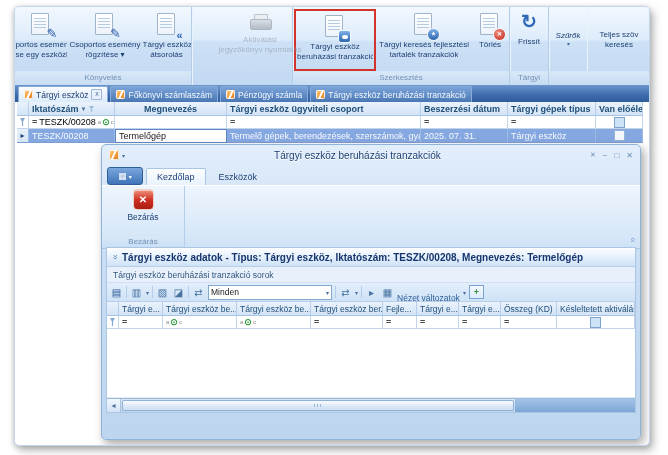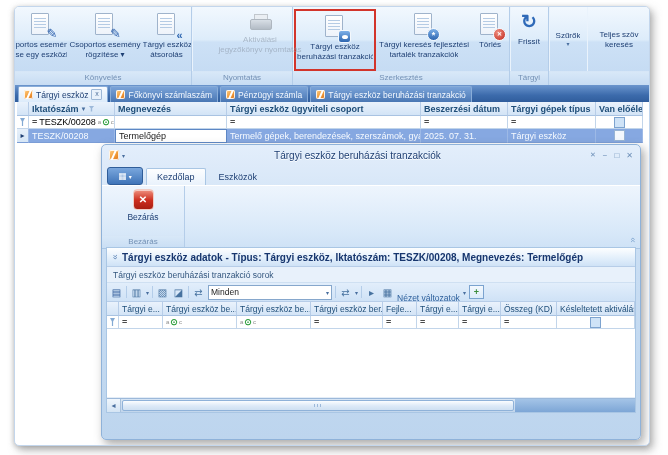--- a/index.html
+++ b/index.html
@@ -188,21 +188,20 @@
         <div class="rg-btns">
           <div class="rbtn disabled" style="width:96px;padding-left:37px;">
             <span class="ic-printer">
                 <span class="paper"></span>
                 <span class="body"></span>
               </span>
             <span class="lbl">Aktiválási</span>
             <span class="lbl">jegyzőkönyv nyomtatás</span>
           </div>
         </div>
-        <div class="rg-cap">Nyomtatás</div>
       </div>
 
       <div class="rgroup" style="width:216px;">
         <div class="rg-btns">
           <div class="hl-red">
             <div class="rbtn" style="width:76px;">
               <span class="ic-wrap">
                 <span class="ic-doc">
                     <i></i>
                   </span>
@@ -242,21 +241,21 @@
           <div class="rbtn" style="width:34px;">
             <span class="ic-refresh">↻</span>
             <span class="lbl">Frissít</span>
           </div>
         </div>
         <div class="rg-cap">Tárgyi</div>
       </div>
 
       <div class="rgroup" style="width:38px;border-right:none;">
         <div class="rg-btns">
-          <div class="rbtn" style="width:34px;justify-content:center;">
+          <div class="rbtn" style="width:34px;justify-content:center;font-style:italic;">
             <span class="lbl">Szűrők</span>
             <span class="lbl" style="font-size:6px;color:#4a6f9f;">▾</span>
           </div>
         </div>
         <div class="rg-cap"></div>
       </div>
 
       <div class="vsep" style="margin-left:auto;"></div>
       <div class="rgroup" style="width:64px;border-right:none;">
         <div class="rg-btns">
@@ -298,21 +297,21 @@
     </div>
 
     <div class="maingrid">
       <div class="g-row g-head">
         <div class="g-cell ind" style="width:12px;"></div>
         <div class="g-cell" style="width:86px;">
           <span>Iktatószám</span>
           <span class="sort">▼</span>
           <span class="mini-funnel"></span>
         </div>
-        <div class="g-cell" style="width:112px;">
+        <div class="g-cell" style="width:112px;justify-content:center;">
           <span>Megnevezés</span>
         </div>
         <div class="g-cell" style="width:194px;">
           <span>Tárgyi eszköz ügyviteli csoport</span>
         </div>
         <div class="g-cell" style="width:87px;">
           <span>Beszerzési dátum</span>
         </div>
         <div class="g-cell" style="width:88px;">
           <span>Tárgyi gépek típus</span>

